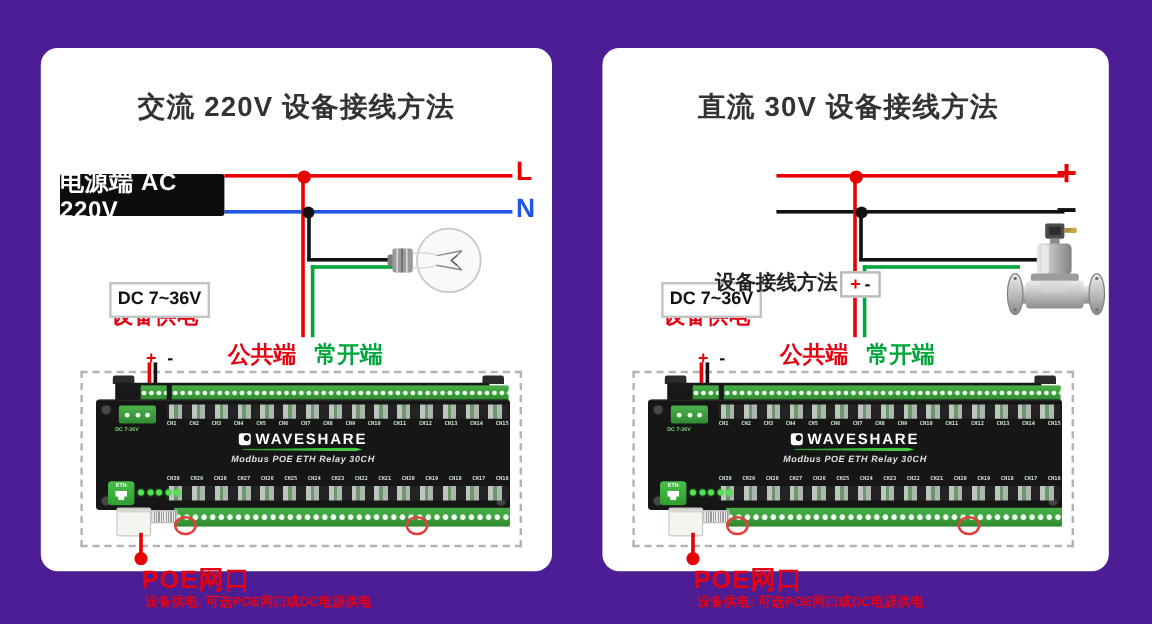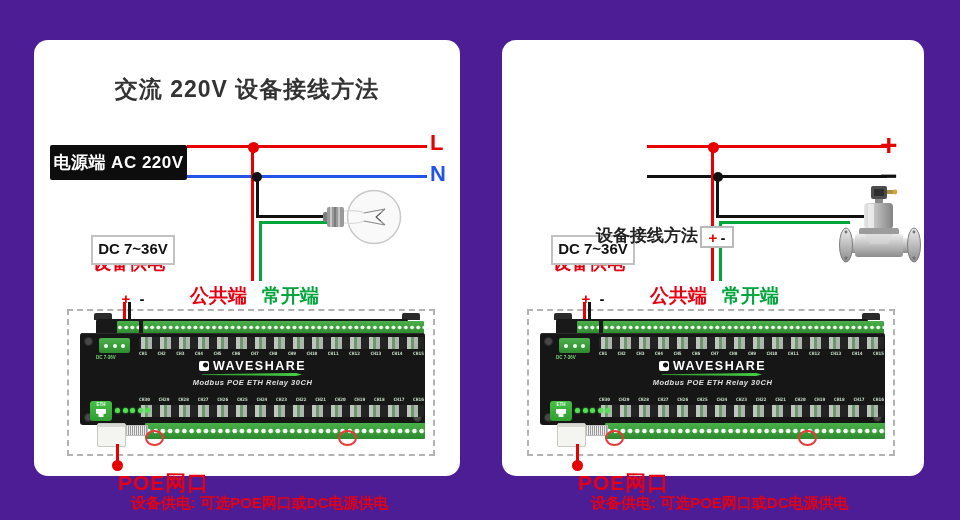--- a/index.html
+++ b/index.html
@@ -6,21 +6,21 @@
   body{font-family:"Liberation Sans","DejaVu Sans",sans-serif;}
   .stage{position:relative;width:960px;height:520px;background:#4c1d95;overflow:hidden;}
   .card{position:absolute;top:40px;height:436px;background:#ffffff;border-radius:14px;}
   .card-left{left:34px;width:426px;}
   .card-right{left:502px;width:422px;}
   .content{position:absolute;top:0;width:426px;height:436px;}
   .card-left .content{left:0;}
   .card-right .content{left:-8px;}
   .abs{position:absolute;}
   .panel-title{top:34px;left:0;width:426px;text-align:center;font-size:23px;font-weight:600;color:#333;letter-spacing:1px;}
-  .power-box{left:16px;top:105px;width:137px;height:35px;background:#0d0d0d;color:#fff;display:flex;align-items:center;justify-content:center;font-size:17px;font-weight:700;border-radius:2px;z-index:6;letter-spacing:0.5px;}
+  .power-box{left:16px;top:105px;width:137px;height:35px;background:#0d0d0d;color:#fff;display:flex;align-items:center;justify-content:center;font-size:20px;font-weight:700;border-radius:2px;z-index:6;letter-spacing:0.5px;}
   .wire{position:absolute;z-index:4;}
   .w-red{background:#e60000;}
   .w-blue{background:#2254e6;}
   .w-black{background:#111;}
   .w-green{background:#00a63c;}
   .dot{position:absolute;border-radius:50%;z-index:5;}
   .dot-red{background:#e60000;}
   .dot-black{background:#111;}
   .lbl{position:absolute;line-height:1;z-index:6;}
   .lbl-L{left:396px;top:92px;font-size:22px;font-weight:600;color:#e60000;}
@@ -32,21 +32,21 @@
   .pm-row{left:57px;top:251px;width:84px;text-align:center;font-size:15px;font-weight:700;z-index:7;line-height:1;}
   .pm-row .p{color:#e60000;margin-right:9px;}
   .pm-row .m{color:#111;}
   .common-lbl{left:156px;top:243px;width:58px;font-size:19px;font-weight:700;color:#e60012;z-index:6;}
   .no-lbl{left:228px;top:243px;width:58px;font-size:19px;font-weight:700;color:#00a63c;z-index:6;}
   .ctrl-pwr-lbl{left:96px;top:187px;width:108px;text-align:right;font-size:17px;font-weight:600;color:#222;z-index:8;line-height:18px;}
   .ctrl-pwr-box{left:206px;top:186px;width:30px;height:18px;background:#fff;border:2px solid #b9b9b9;display:flex;align-items:center;justify-content:center;gap:3px;font-size:15px;font-weight:700;line-height:1;z-index:8;}
   .ctrl-pwr-box .p{color:#e60000;} .ctrl-pwr-box .m{color:#111;}
   .dashed-zone{left:33px;top:269px;width:364px;height:143px;border:2px dashed #b3b3b3;z-index:1;}
   .poe-lbl{left:84px;top:429px;font-size:21px;font-weight:700;color:#e60012;letter-spacing:1px;z-index:6;}
-  .poe-note{left:97px;top:454px;font-size:15px;font-weight:600;color:#e60012;white-space:nowrap;z-index:6;}
+  .poe-note{left:87px;top:454px;font-size:11px;font-weight:600;color:#e60012;white-space:nowrap;z-index:6;}
   
   .relay{left:46px;top:278px;width:345px;height:130px;z-index:6;}
   .din-clip{position:absolute;width:18px;height:7px;background:#2b2b2b;border-radius:2px 2px 0 0;}
   .relay-topbar{position:absolute;left:16px;top:1px;width:312px;height:16px;background:#191919;border-radius:2px;}
   .term{position:absolute;background:
       radial-gradient(circle at 3px 6.5px,#f2fff2 1.6px,rgba(0,0,0,0) 2.2px),
       linear-gradient(#49b049,#2d8a2d);
       background-size:6.2px 100%,100% 100%;border-radius:1px;}
   .term-big{background:
       radial-gradient(circle at 3.5px 8px,#f2fff2 2px,rgba(0,0,0,0) 2.7px),
@@ -204,20 +204,21 @@
       <div class="wire w-red" style="left:82px;top:404px;width:3px;height:18px;z-index:7;"></div>
       <div class="dot dot-red" style="left:78px;top:420px;width:11px;height:11px;z-index:7;"></div>
       <div class="abs poe-lbl">POE网口</div>
       <div class="abs poe-note">设备供电: 可选POE网口或DC电源供电</div>
     </div>
   </div>
 
   <div class="card card-right">
     <div class="content">
 
+      <div class="abs panel-title">直流 30V 设备接线方法</div>
 
 
       <div class="wire w-red" style="left:153px;top:105px;width:240px;height:3px;"></div>
       <div class="wire w-black" style="left:153px;top:135px;width:240px;height:3px;"></div>
       <div class="lbl lbl-plus">+</div>
       <div class="lbl lbl-minus">−</div>
 
       <div class="dot dot-red" style="left:214px;top:102px;width:11px;height:11px;"></div>
       <div class="dot dot-black" style="left:219px;top:132px;width:10px;height:10px;"></div>
 

